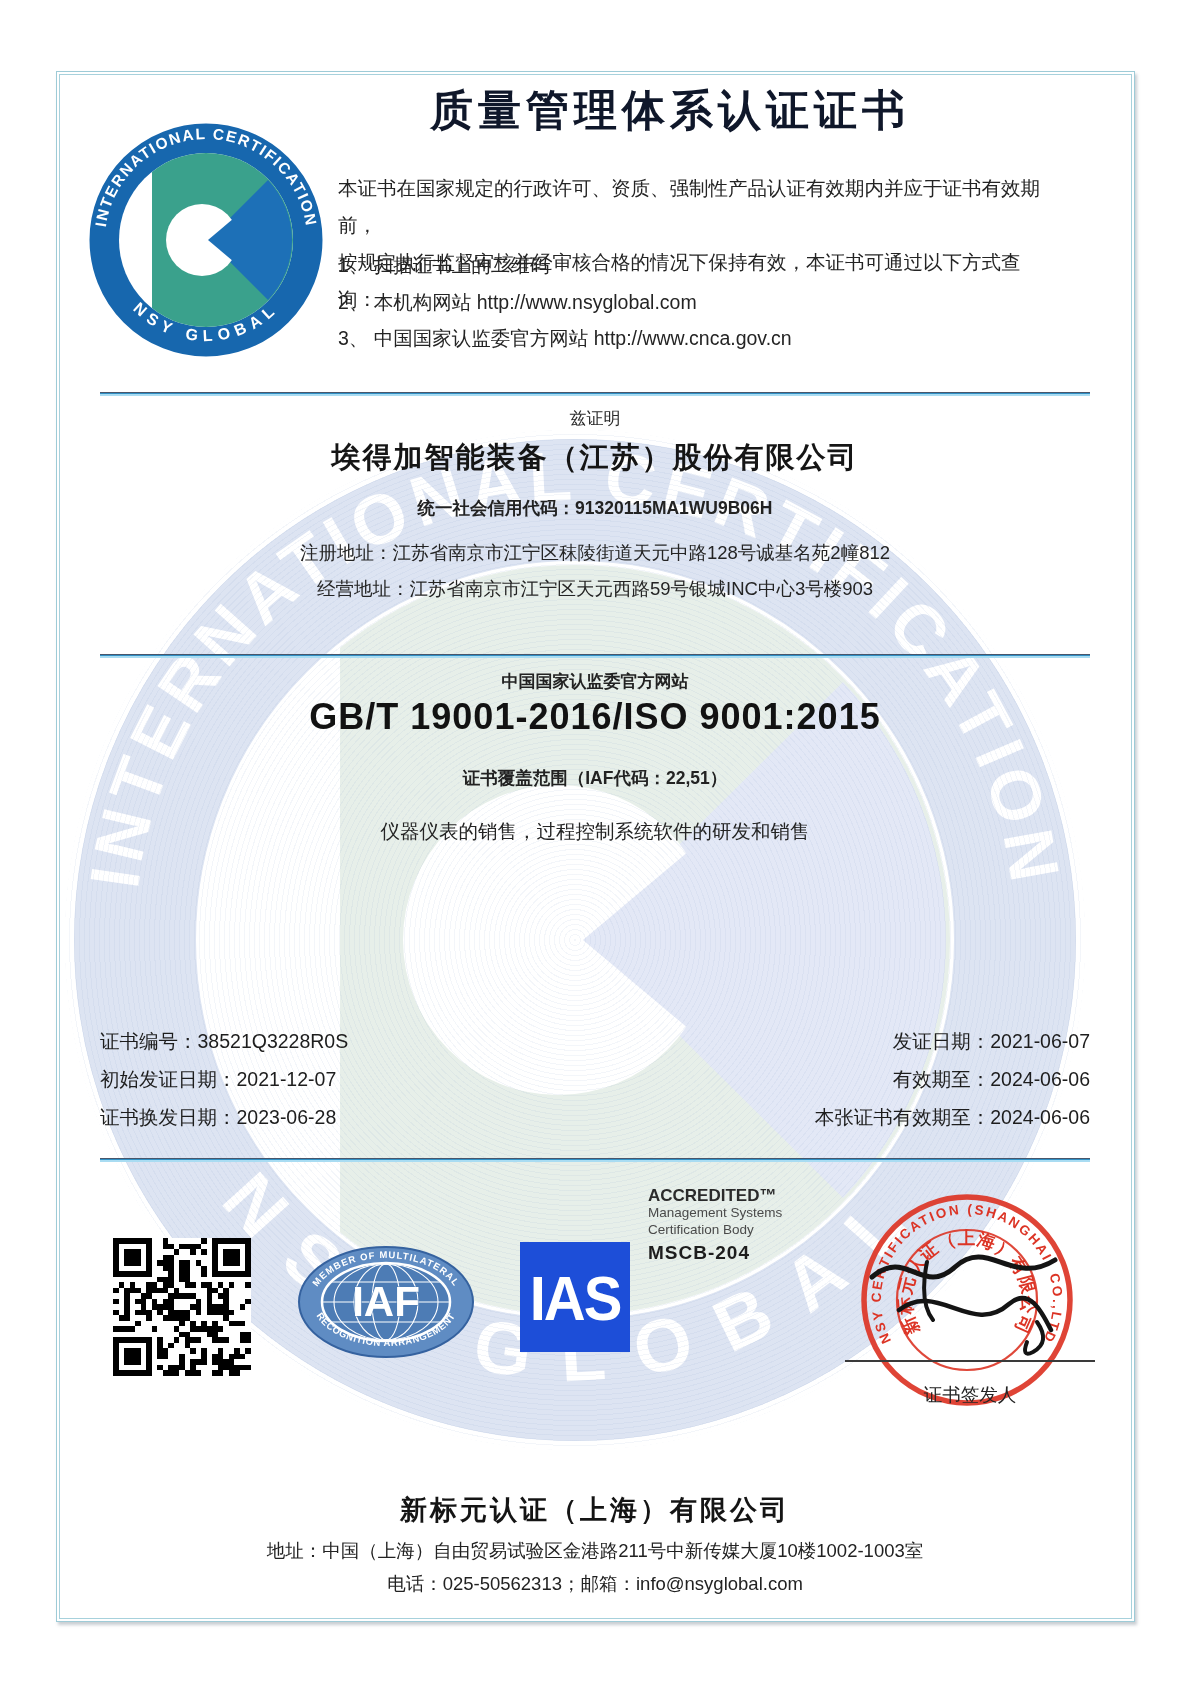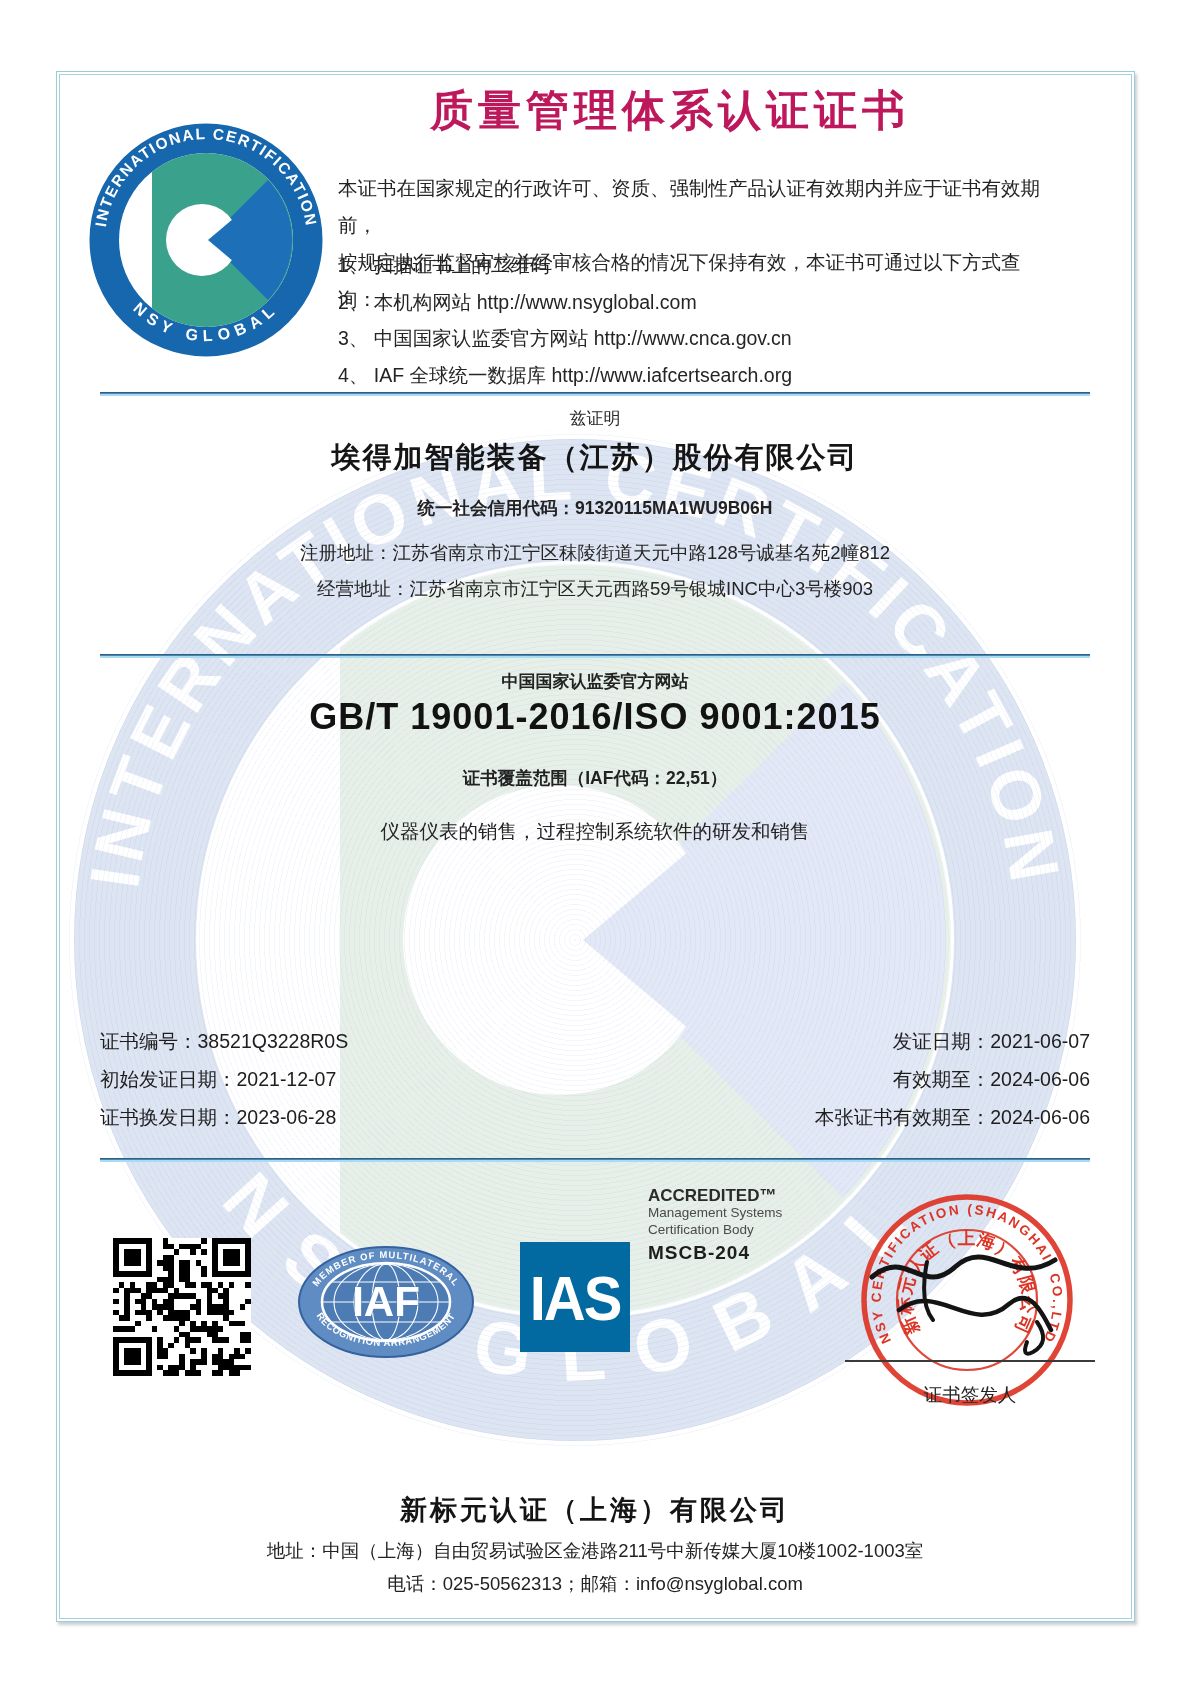--- a/index.html
+++ b/index.html
@@ -17,21 +17,21 @@
   .wm{position:absolute;left:65px;top:430px;width:1020px;height:1020px;pointer-events:none;}
   .wm-tex{position:absolute;left:65px;top:430px;width:1020px;height:1020px;border-radius:50%;
           background:repeating-radial-gradient(circle at 50% 50%,rgba(140,165,205,.10) 0 1px,transparent 1px 5px);
           pointer-events:none;}
 
   
   .sep{position:absolute;left:100px;width:990px;height:4px;
        background:linear-gradient(to bottom,#49566b 0 25%,#2f8fc4 25% 62%,#a9dcf2 62% 100%);}
 
   .title{left:320px;top:82px;width:700px;text-align:center;font-size:43px;font-weight:bold;
-         letter-spacing:5px;color:#be185d;}
+         letter-spacing:5px;color:#0f172a;}
   .intro{left:338px;top:170px;width:720px;font-size:19.5px;line-height:37px;color:#242424;}
   .qlist{left:338px;top:247px;width:720px;font-size:19.5px;line-height:36.5px;color:#242424;}
 
   .certify-label{top:407px;font-size:17px;color:#2a2a2a;}
   .company{top:438px;font-size:29px;font-weight:600;letter-spacing:2px;color:#151515;}
   .credit{top:496px;font-size:17.5px;font-weight:600;color:#222;}
   .addr1{top:540px;font-size:18.5px;color:#242424;}
   .addr2{top:576px;font-size:18.5px;color:#242424;}
 
   .std-head{top:670px;font-size:17px;font-weight:600;color:#222;}
@@ -44,21 +44,21 @@
   .r1{top:1028px;} .r2{top:1066px;} .r3{top:1104px;}
 
   
   #qr-code{position:absolute;left:113px;top:1238px;width:138px;height:138px;background:#fff;}
   #qr-code i{position:absolute;background:#000;display:block;}
   .qf{position:absolute;width:27px;height:27px;border:6px solid #000;background:#fff;}
   .qf::after{content:"";position:absolute;left:5px;top:5px;width:17px;height:17px;background:#000;}
   .qf.tl{left:0;top:0;} .qf.tr{right:0;top:0;} .qf.bl{left:0;bottom:0;}
 
   
-  .ias-box{left:520px;top:1242px;width:110px;height:110px;background:#0369a1;
+  .ias-box{left:520px;top:1242px;width:110px;height:110px;background:#1d4ed8;
            display:flex;align-items:center;justify-content:center;}
   .ias-box span{color:#fff;font-size:58px;font-weight:bold;letter-spacing:-2px;
                 transform:scaleY(1.08);}
   .ias-text{left:648px;top:1187px;width:230px;line-height:17px;}
   .ias-acc{font-size:17px;font-weight:bold;color:#2b2b2b;}
   .ias-sub{font-size:13.5px;color:#4a4a4a;}
   .ias-code{font-size:19px;font-weight:bold;color:#1d1d1d;letter-spacing:1px;margin-top:6px;}
 
   
   .sign-line{position:absolute;left:845px;top:1360px;width:250px;border-top:2px solid #3a3a3a;}
@@ -130,21 +130,20 @@
 
   <div class="abs intro">
     <div>本证书在国家规定的行政许可、资质、强制性产品认证有效期内并应于证书有效期前，</div>
     <div>按规定执行监督审核并经审核合格的情况下保持有效，本证书可通过以下方式查询：</div>
   </div>
 
   <div class="abs qlist">
     <div>1、  扫描证书上的二维码</div>
     <div>2、  本机构网站 http://www.nsyglobal.com</div>
     <div>3、  中国国家认监委官方网站 http://www.cnca.gov.cn</div>
-    <div>4、  IAF 全球统一数据库 http://www.iafcertsearch.org</div>
   </div>
 
   <div class="sep" style="top:392px"></div>
 
   <div class="abs ctr certify-label">兹证明</div>
   <div class="abs ctr company">埃得加智能装备（江苏）股份有限公司</div>
   <div class="abs ctr credit">统一社会信用代码：91320115MA1WU9B06H</div>
   <div class="abs ctr addr1">注册地址：江苏省南京市江宁区秣陵街道天元中路128号诚基名苑2幢812</div>
   <div class="abs ctr addr2">经营地址：江苏省南京市江宁区天元西路59号银城INC中心3号楼903</div>
 

